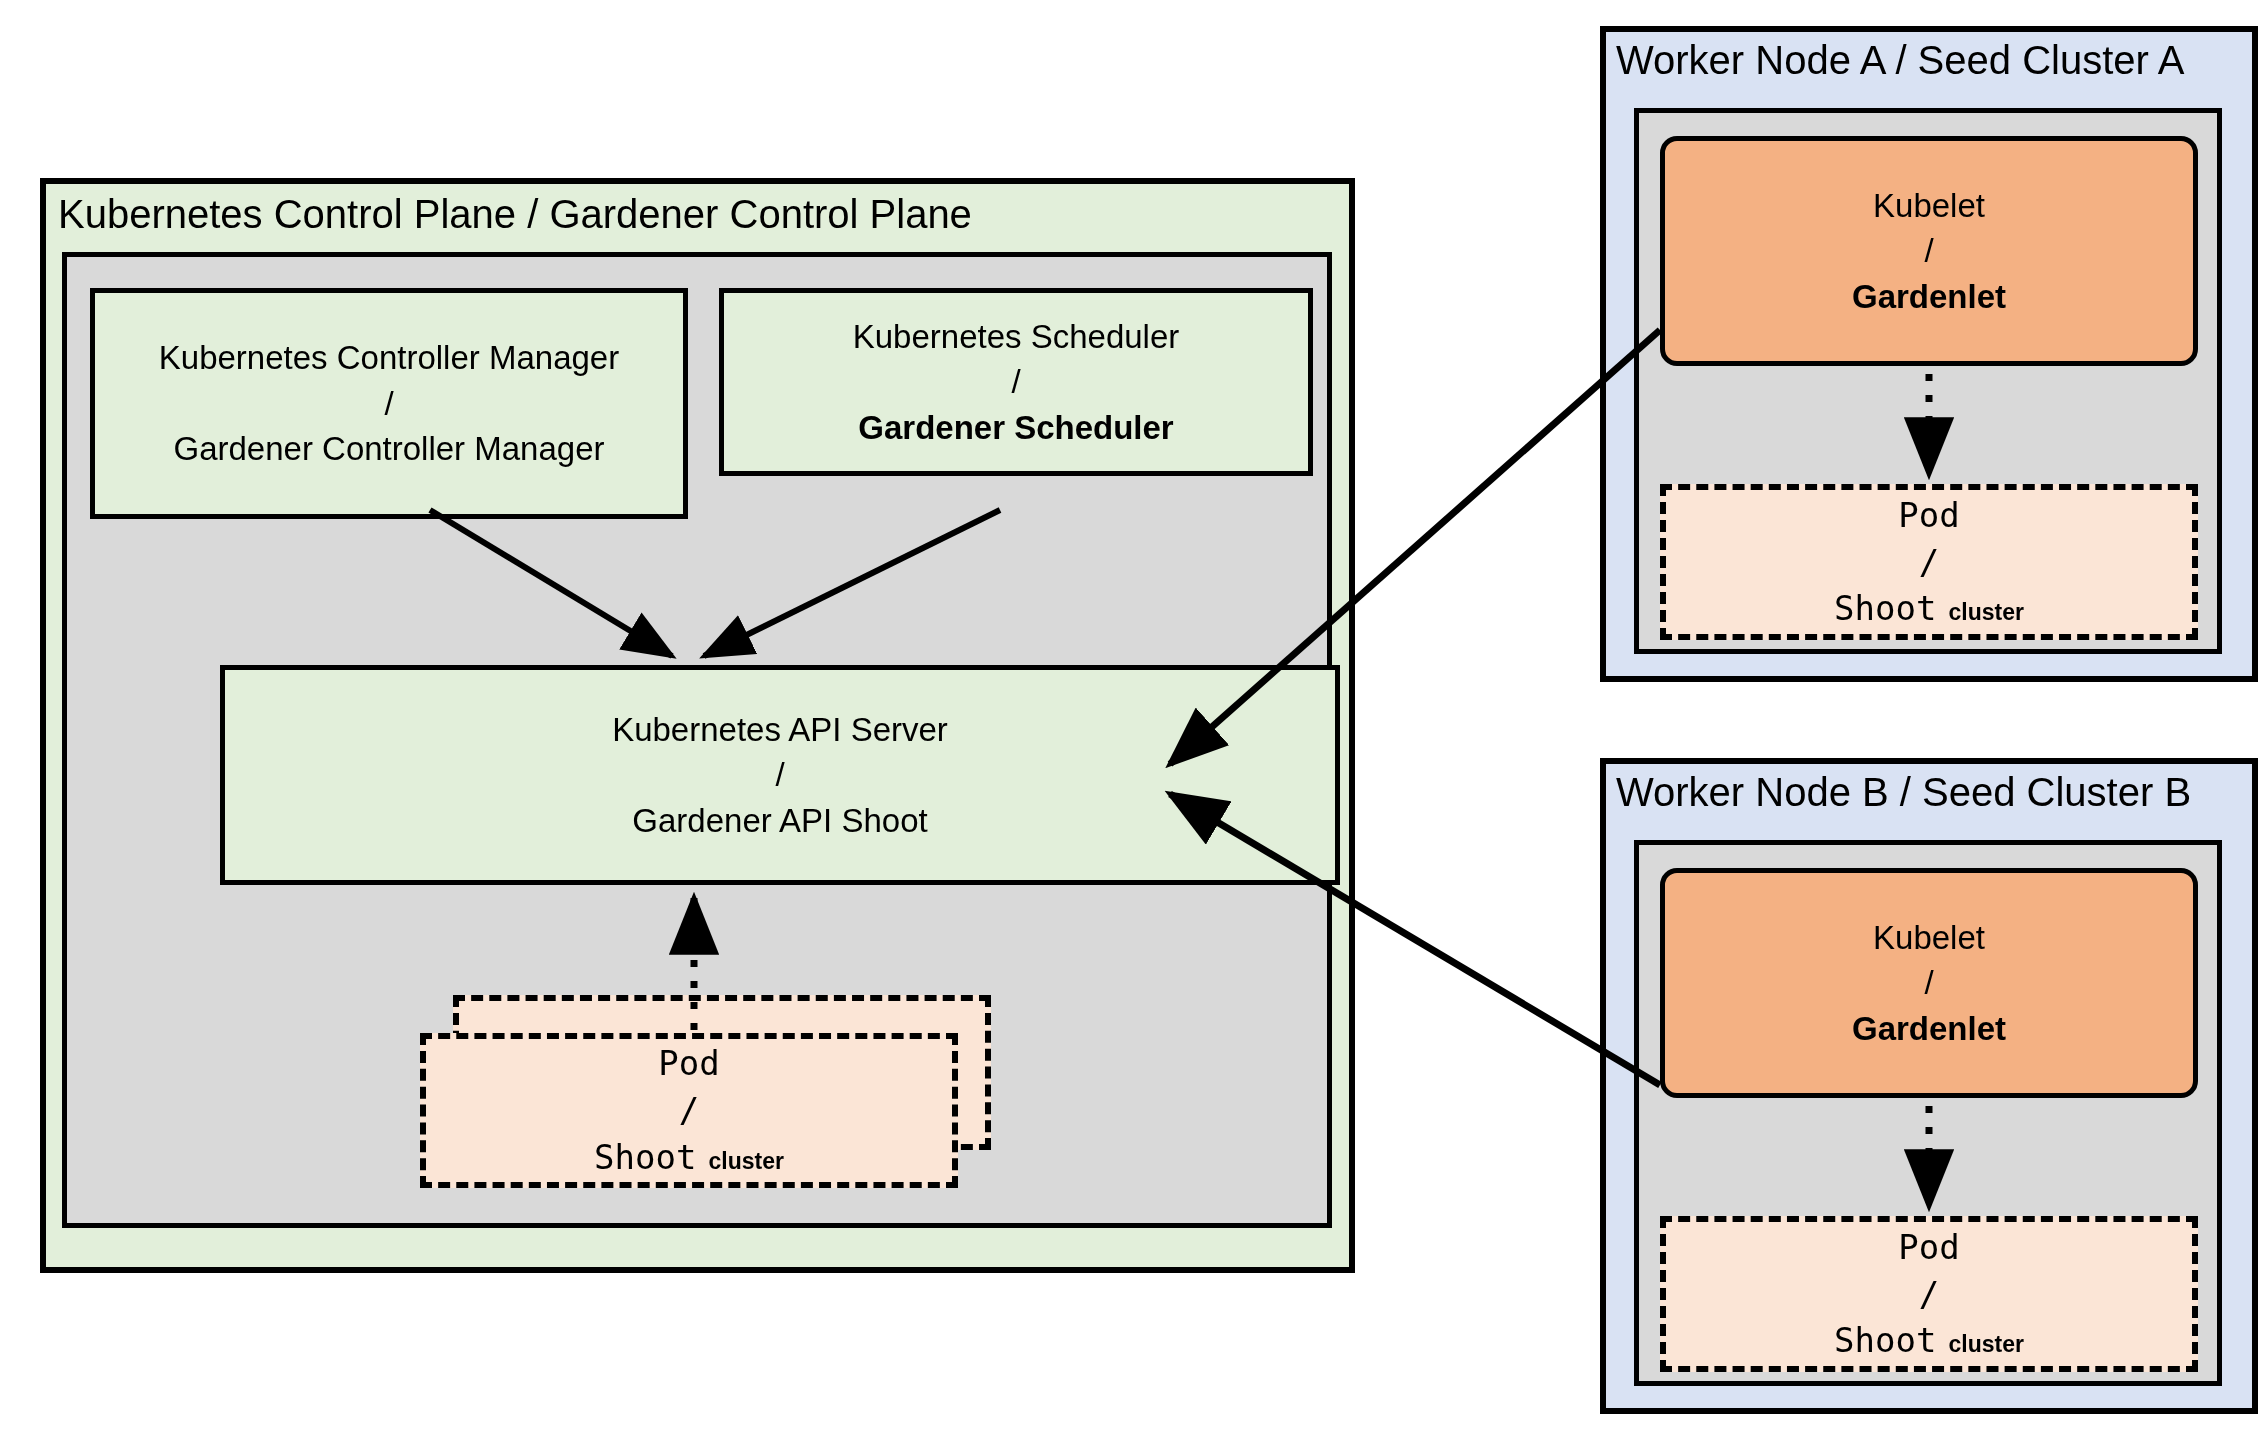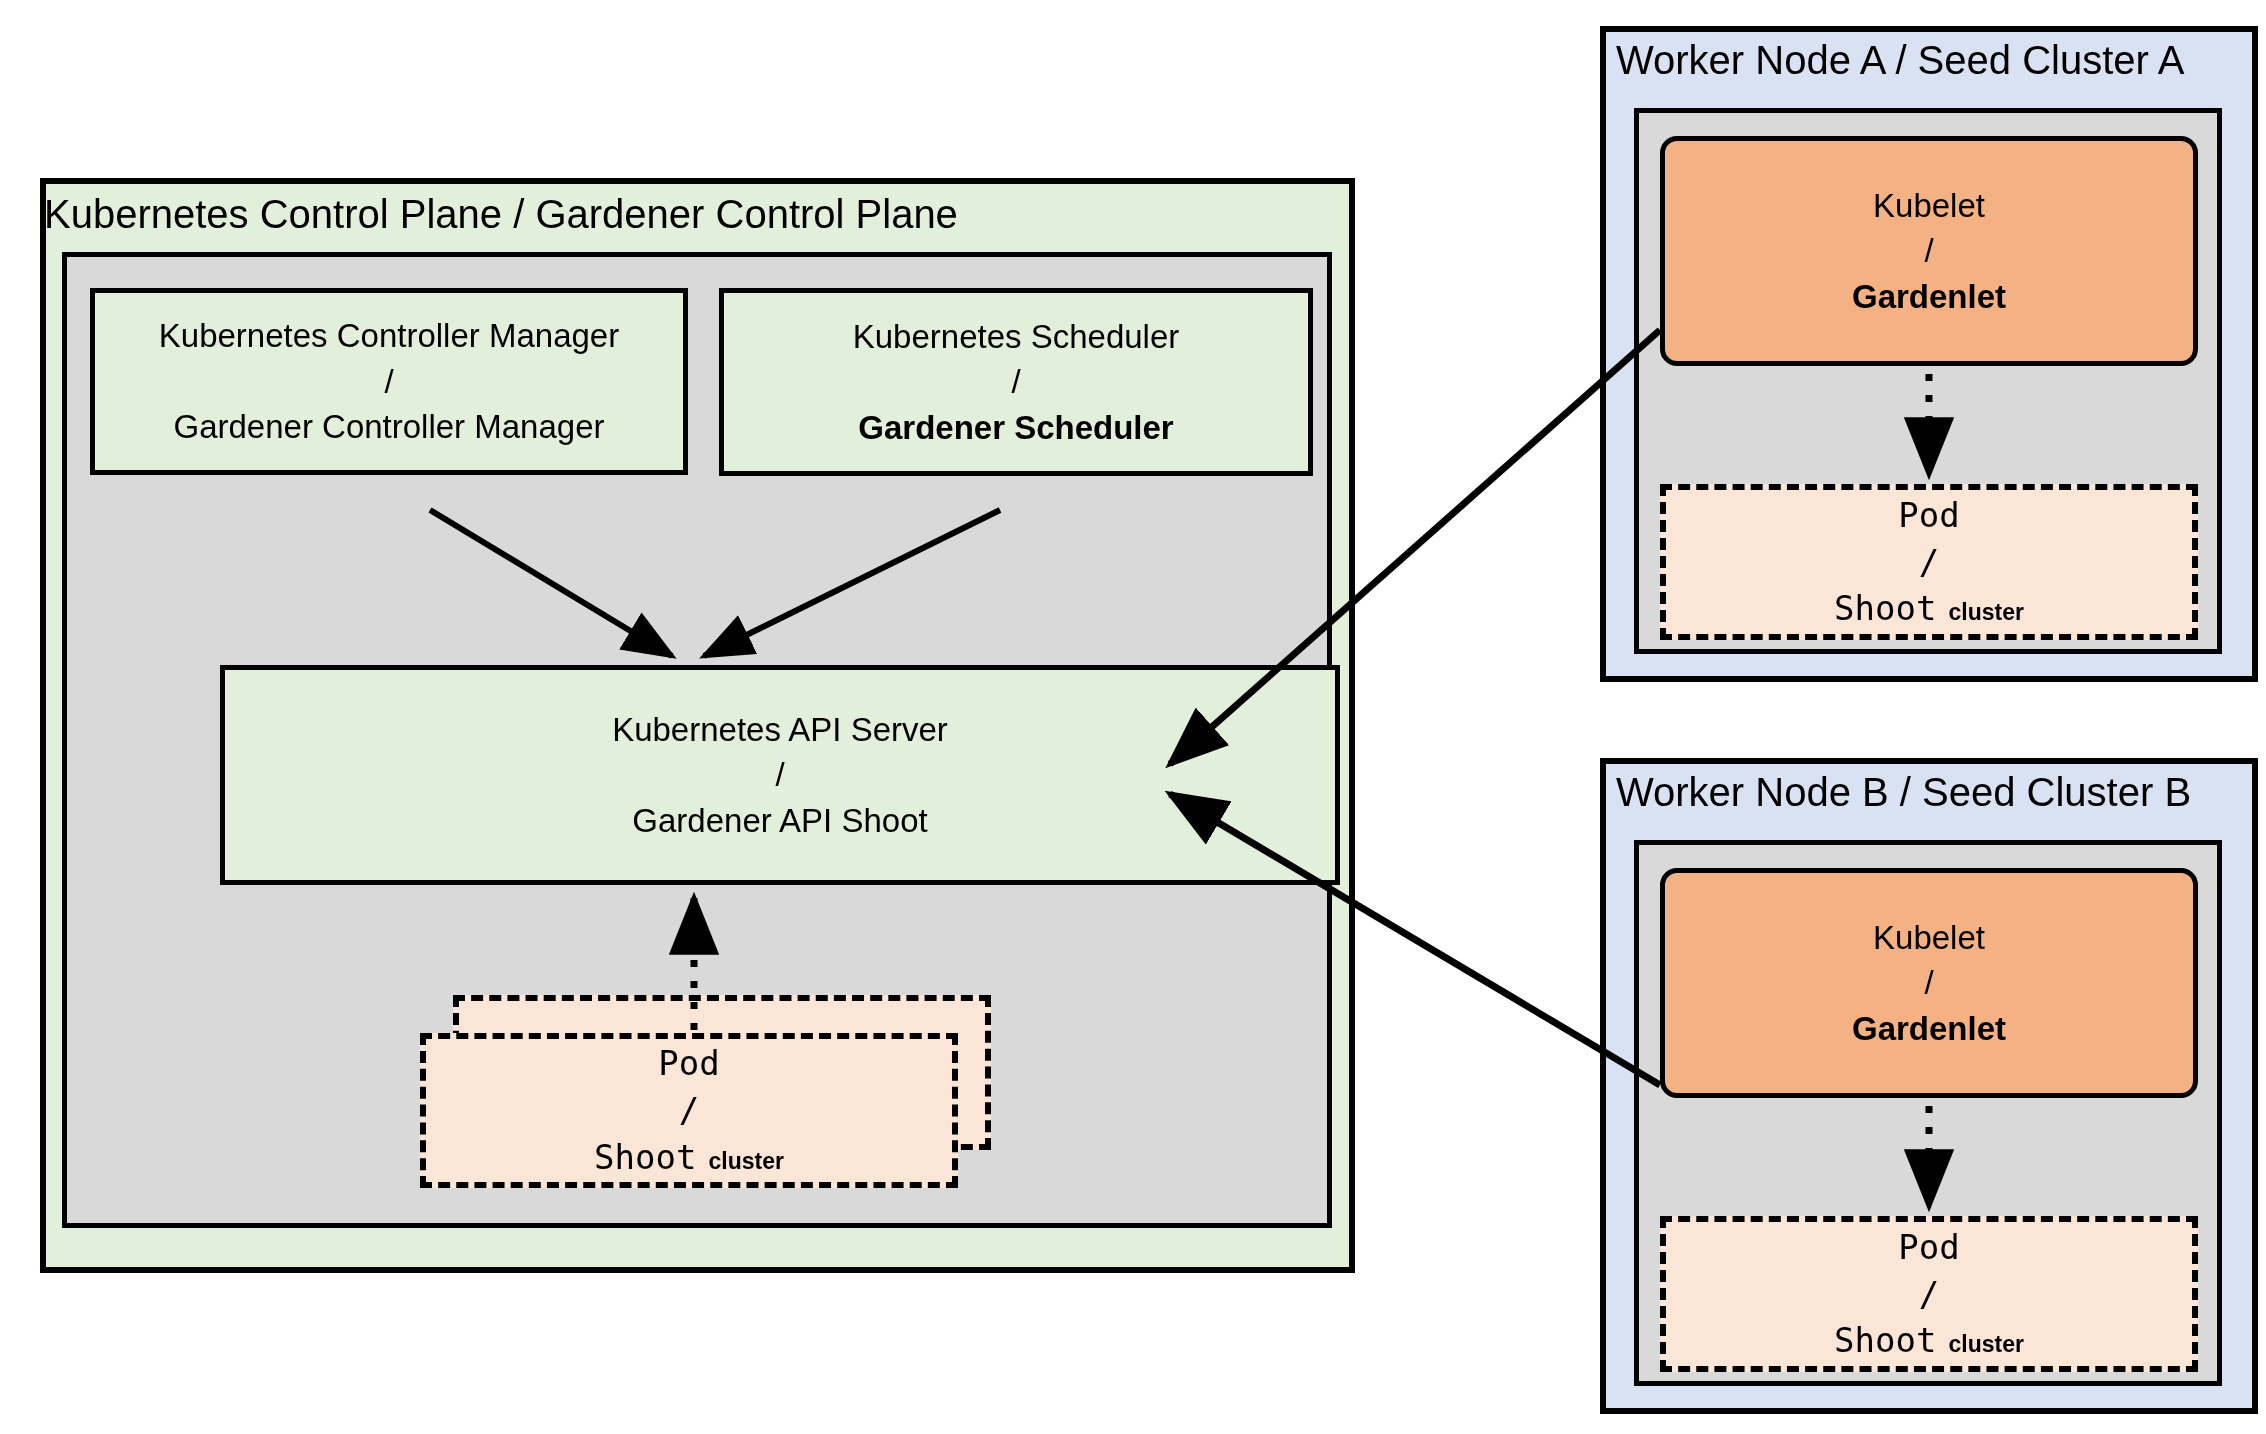--- a/index.html
+++ b/index.html
@@ -27,25 +27,25 @@
   .cluster-word{font-weight:700;margin-left:12px;font-family:"Liberation Sans",sans-serif;font-size:23px;}
   svg.overlay{position:absolute;left:0;top:0;width:2266px;height:1434px;pointer-events:none;z-index:50;}
   svg.overlay line{stroke:var(--line);}
 </style>
 </head>
 <body>
 
 <div class="canvas">
 
   <div class="abs green-fill bd6" style="left:40px;top:178px;width:1315px;height:1095px;"></div>
-  <div class="abs group-title" style="left:44px;top:192px;">Kubernetes Control Plane / Gardener Control Plane</div>
+  <div class="abs group-title" style="left:58px;top:192px;">Kubernetes Control Plane / Gardener Control Plane</div>
 
   <div class="abs gray-fill bd5" style="left:62px;top:252px;width:1270px;height:976px;"></div>
 
-  <div class="abs green-fill bd5" style="left:90px;top:288px;width:598px;height:187px;">
+  <div class="abs green-fill bd5" style="left:90px;top:288px;width:598px;height:231px;">
     <div class="label">
       <div>Kubernetes Controller Manager</div>
       <div>/</div>
       <div>Gardener Controller Manager</div>
     </div>
   </div>
 
   <div class="abs green-fill bd5" style="left:719px;top:288px;width:594px;height:188px;">
     <div class="label">
       <div>Kubernetes Scheduler</div>

